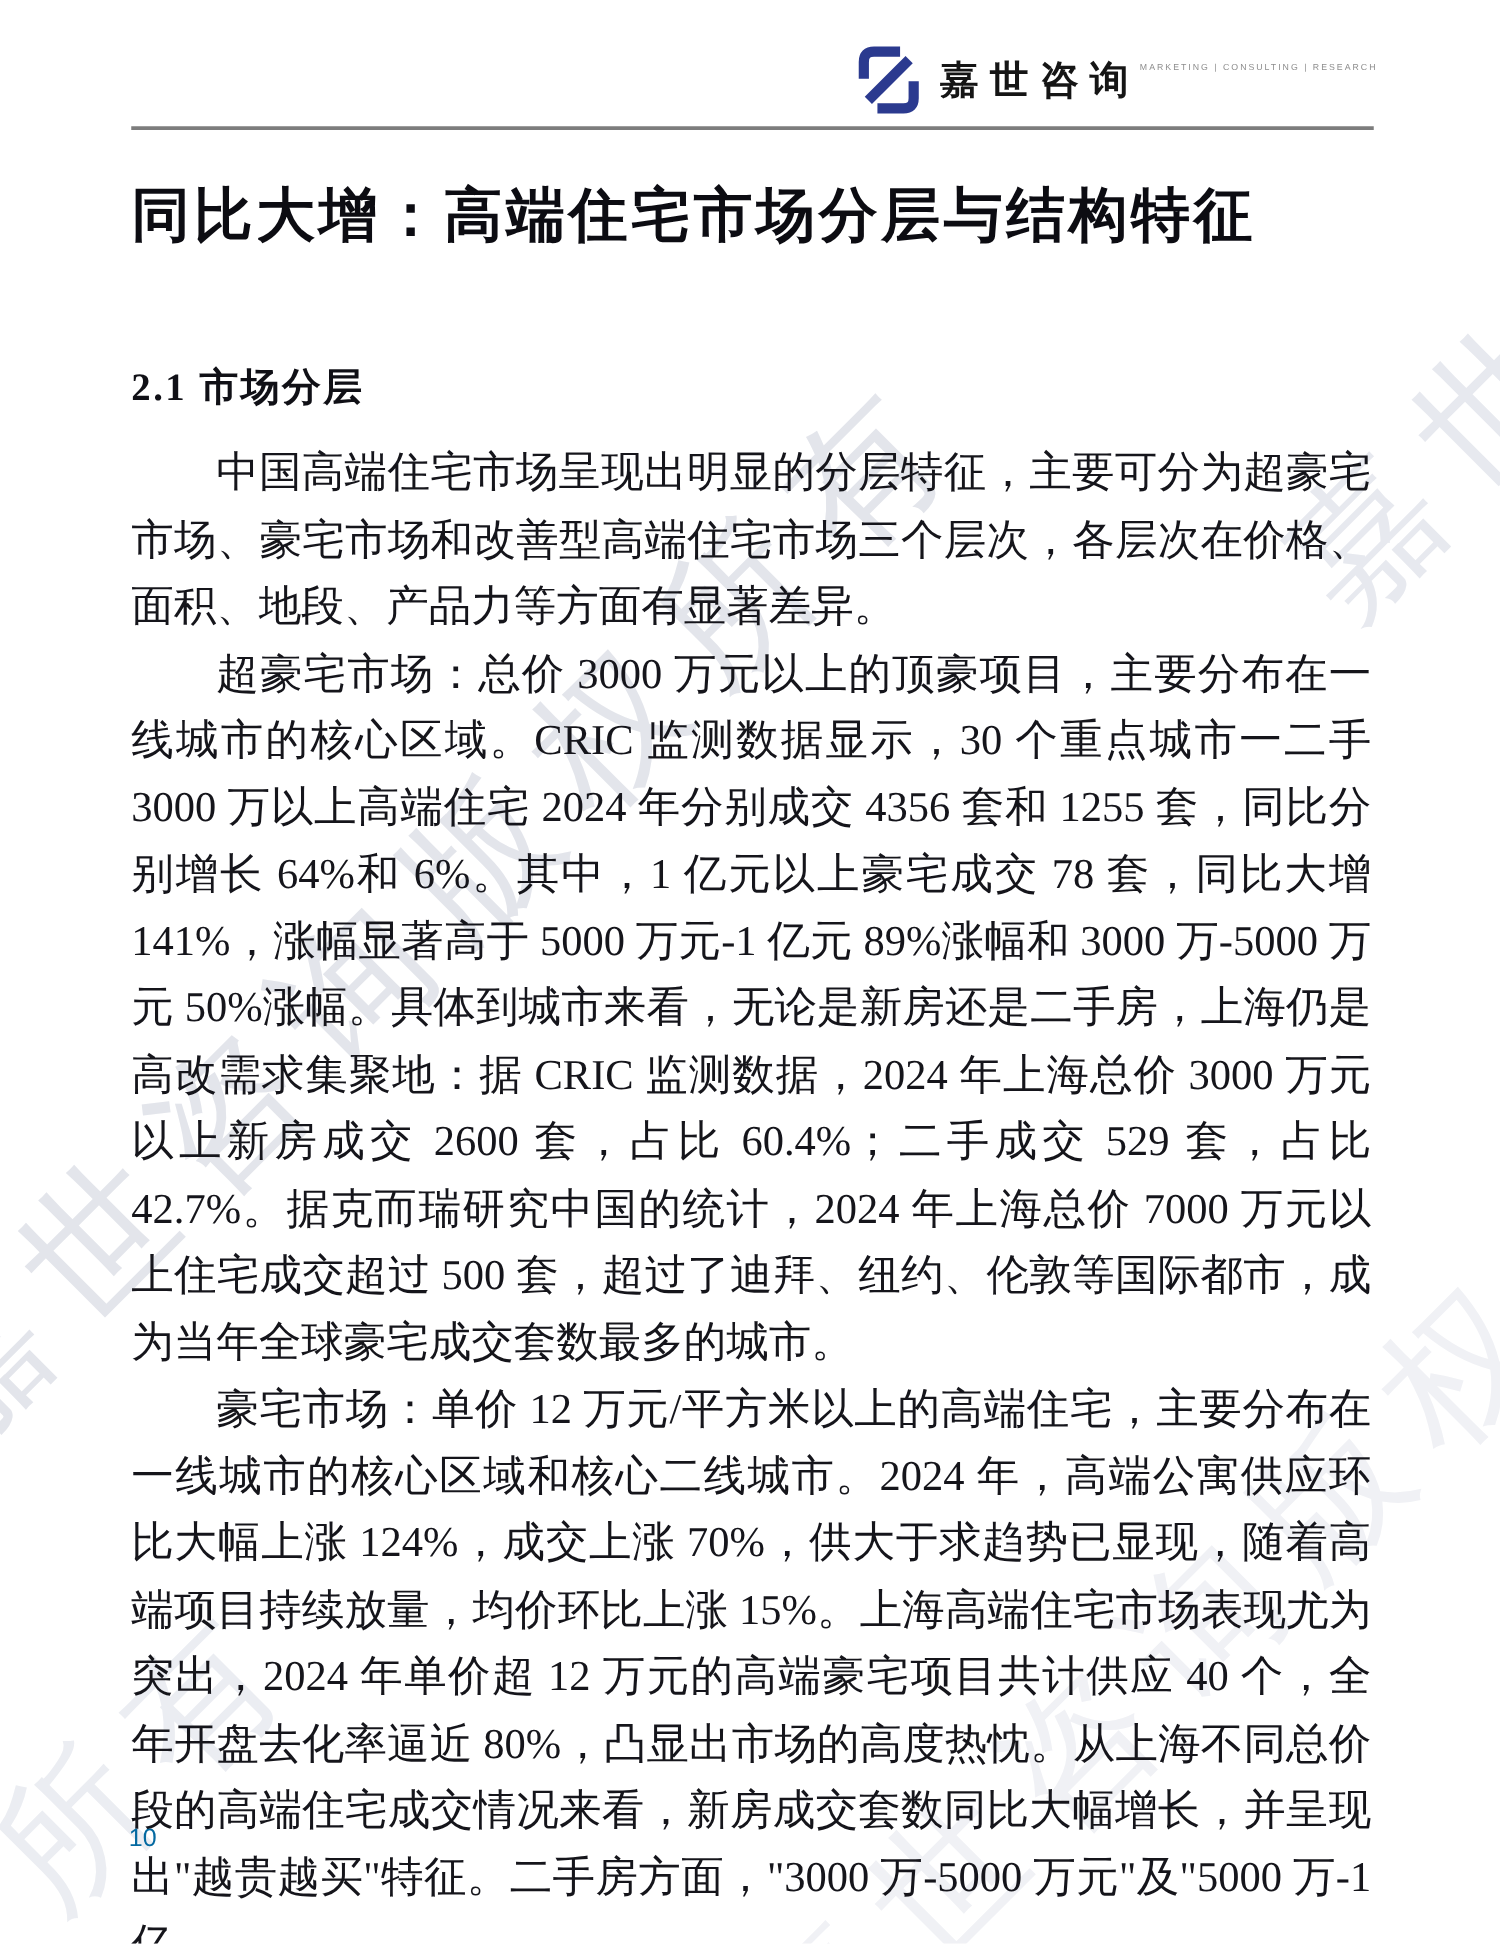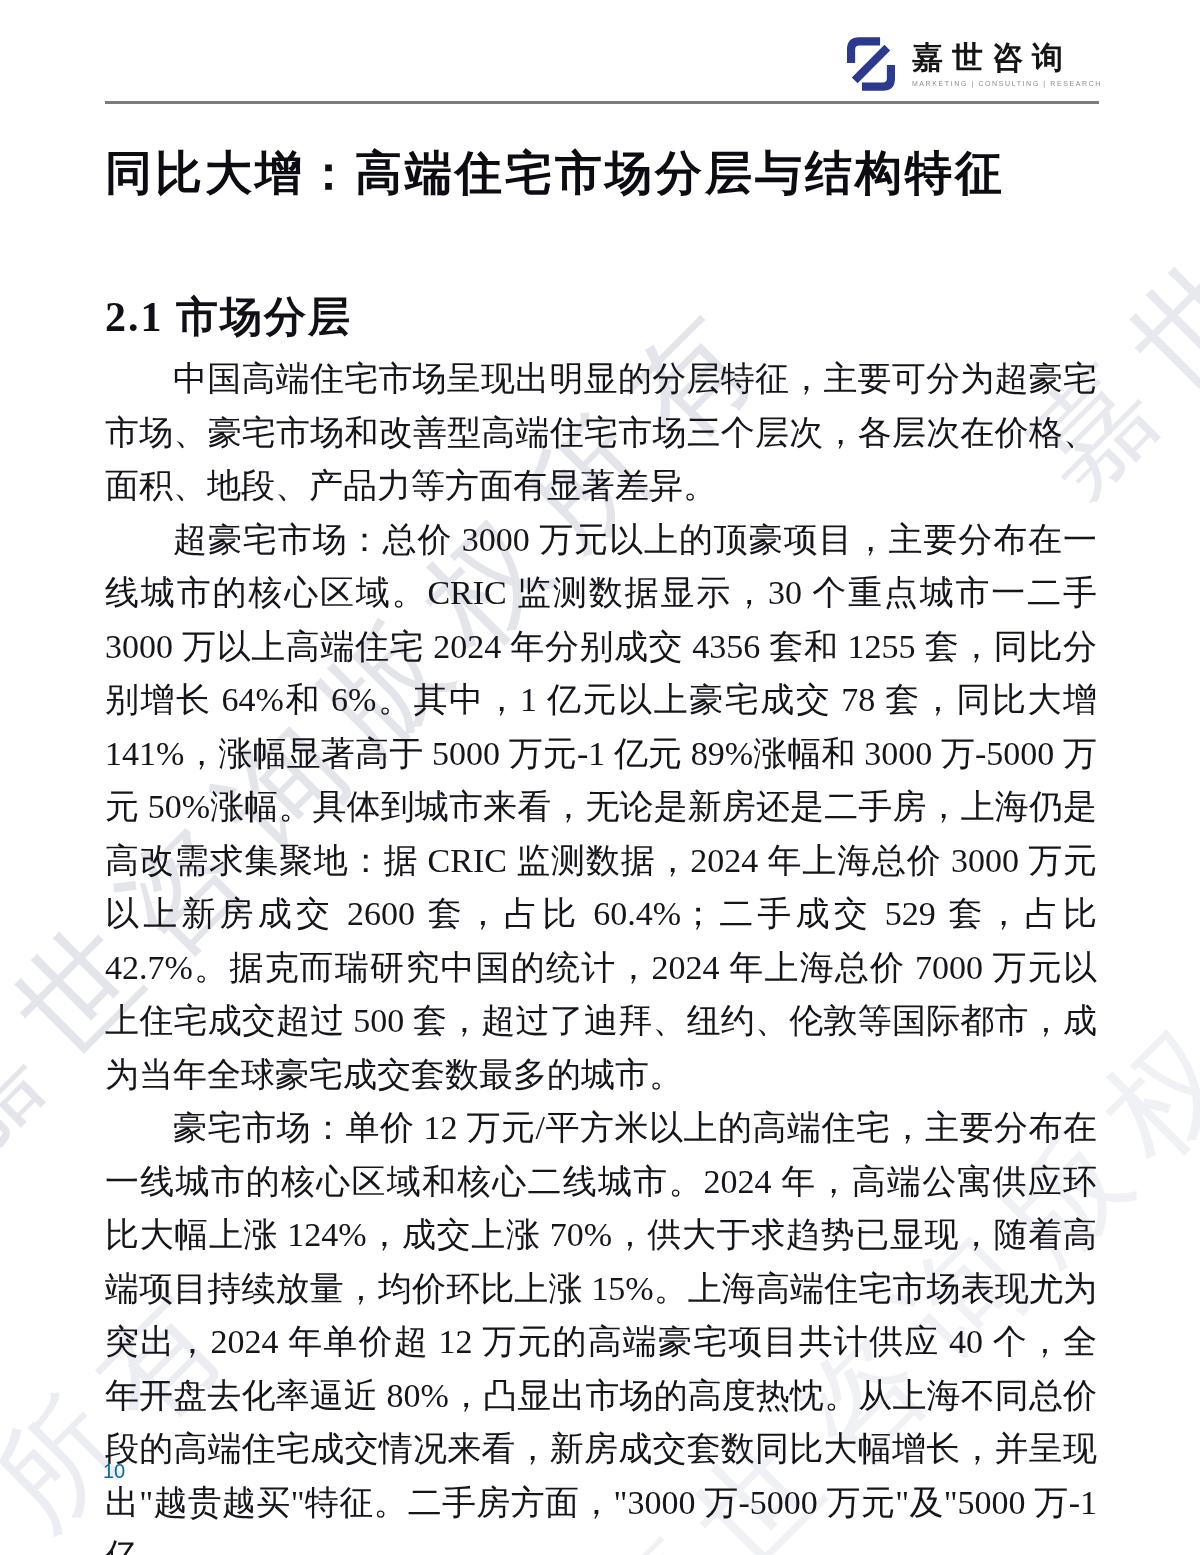--- a/index.html
+++ b/index.html
@@ -35,21 +35,21 @@
   
   .logo {
     position: absolute;
     top: 34px;
     right: 98px;
     display: flex;
     align-items: center;
     gap: 12px;
   }
   .logo-icon-box { width: 58px; height: 60px; flex: 0 0 auto; }
-  .logo-text-col { display: flex; flex-direction: column; }
+  .logo-text-col { display: flex; }
   .logo-text {
     font-family: "Liberation Sans", "DejaVu Sans", sans-serif;
     font-size: 31px;
     font-weight: 700;
     color: #151515;
     letter-spacing: 9px;
     line-height: 1.1;
   }
   .logo-tagline {
     font-family: "Liberation Sans", "DejaVu Sans", sans-serif;
@@ -76,21 +76,21 @@
     font-size: 47px;
     font-weight: 700;
     color: #0c0c12;
     letter-spacing: 3px;
     line-height: 1.3;
   }
   .section-heading {
     position: absolute;
     top: 289px;
     left: 105px;
-    font-size: 42px;
+    font-size: 31px;
     font-weight: 700;
     color: #101016;
     letter-spacing: 2px;
   }
 
   
   .body-text {
     position: absolute;
     top: 352px;
     left: 105px;

